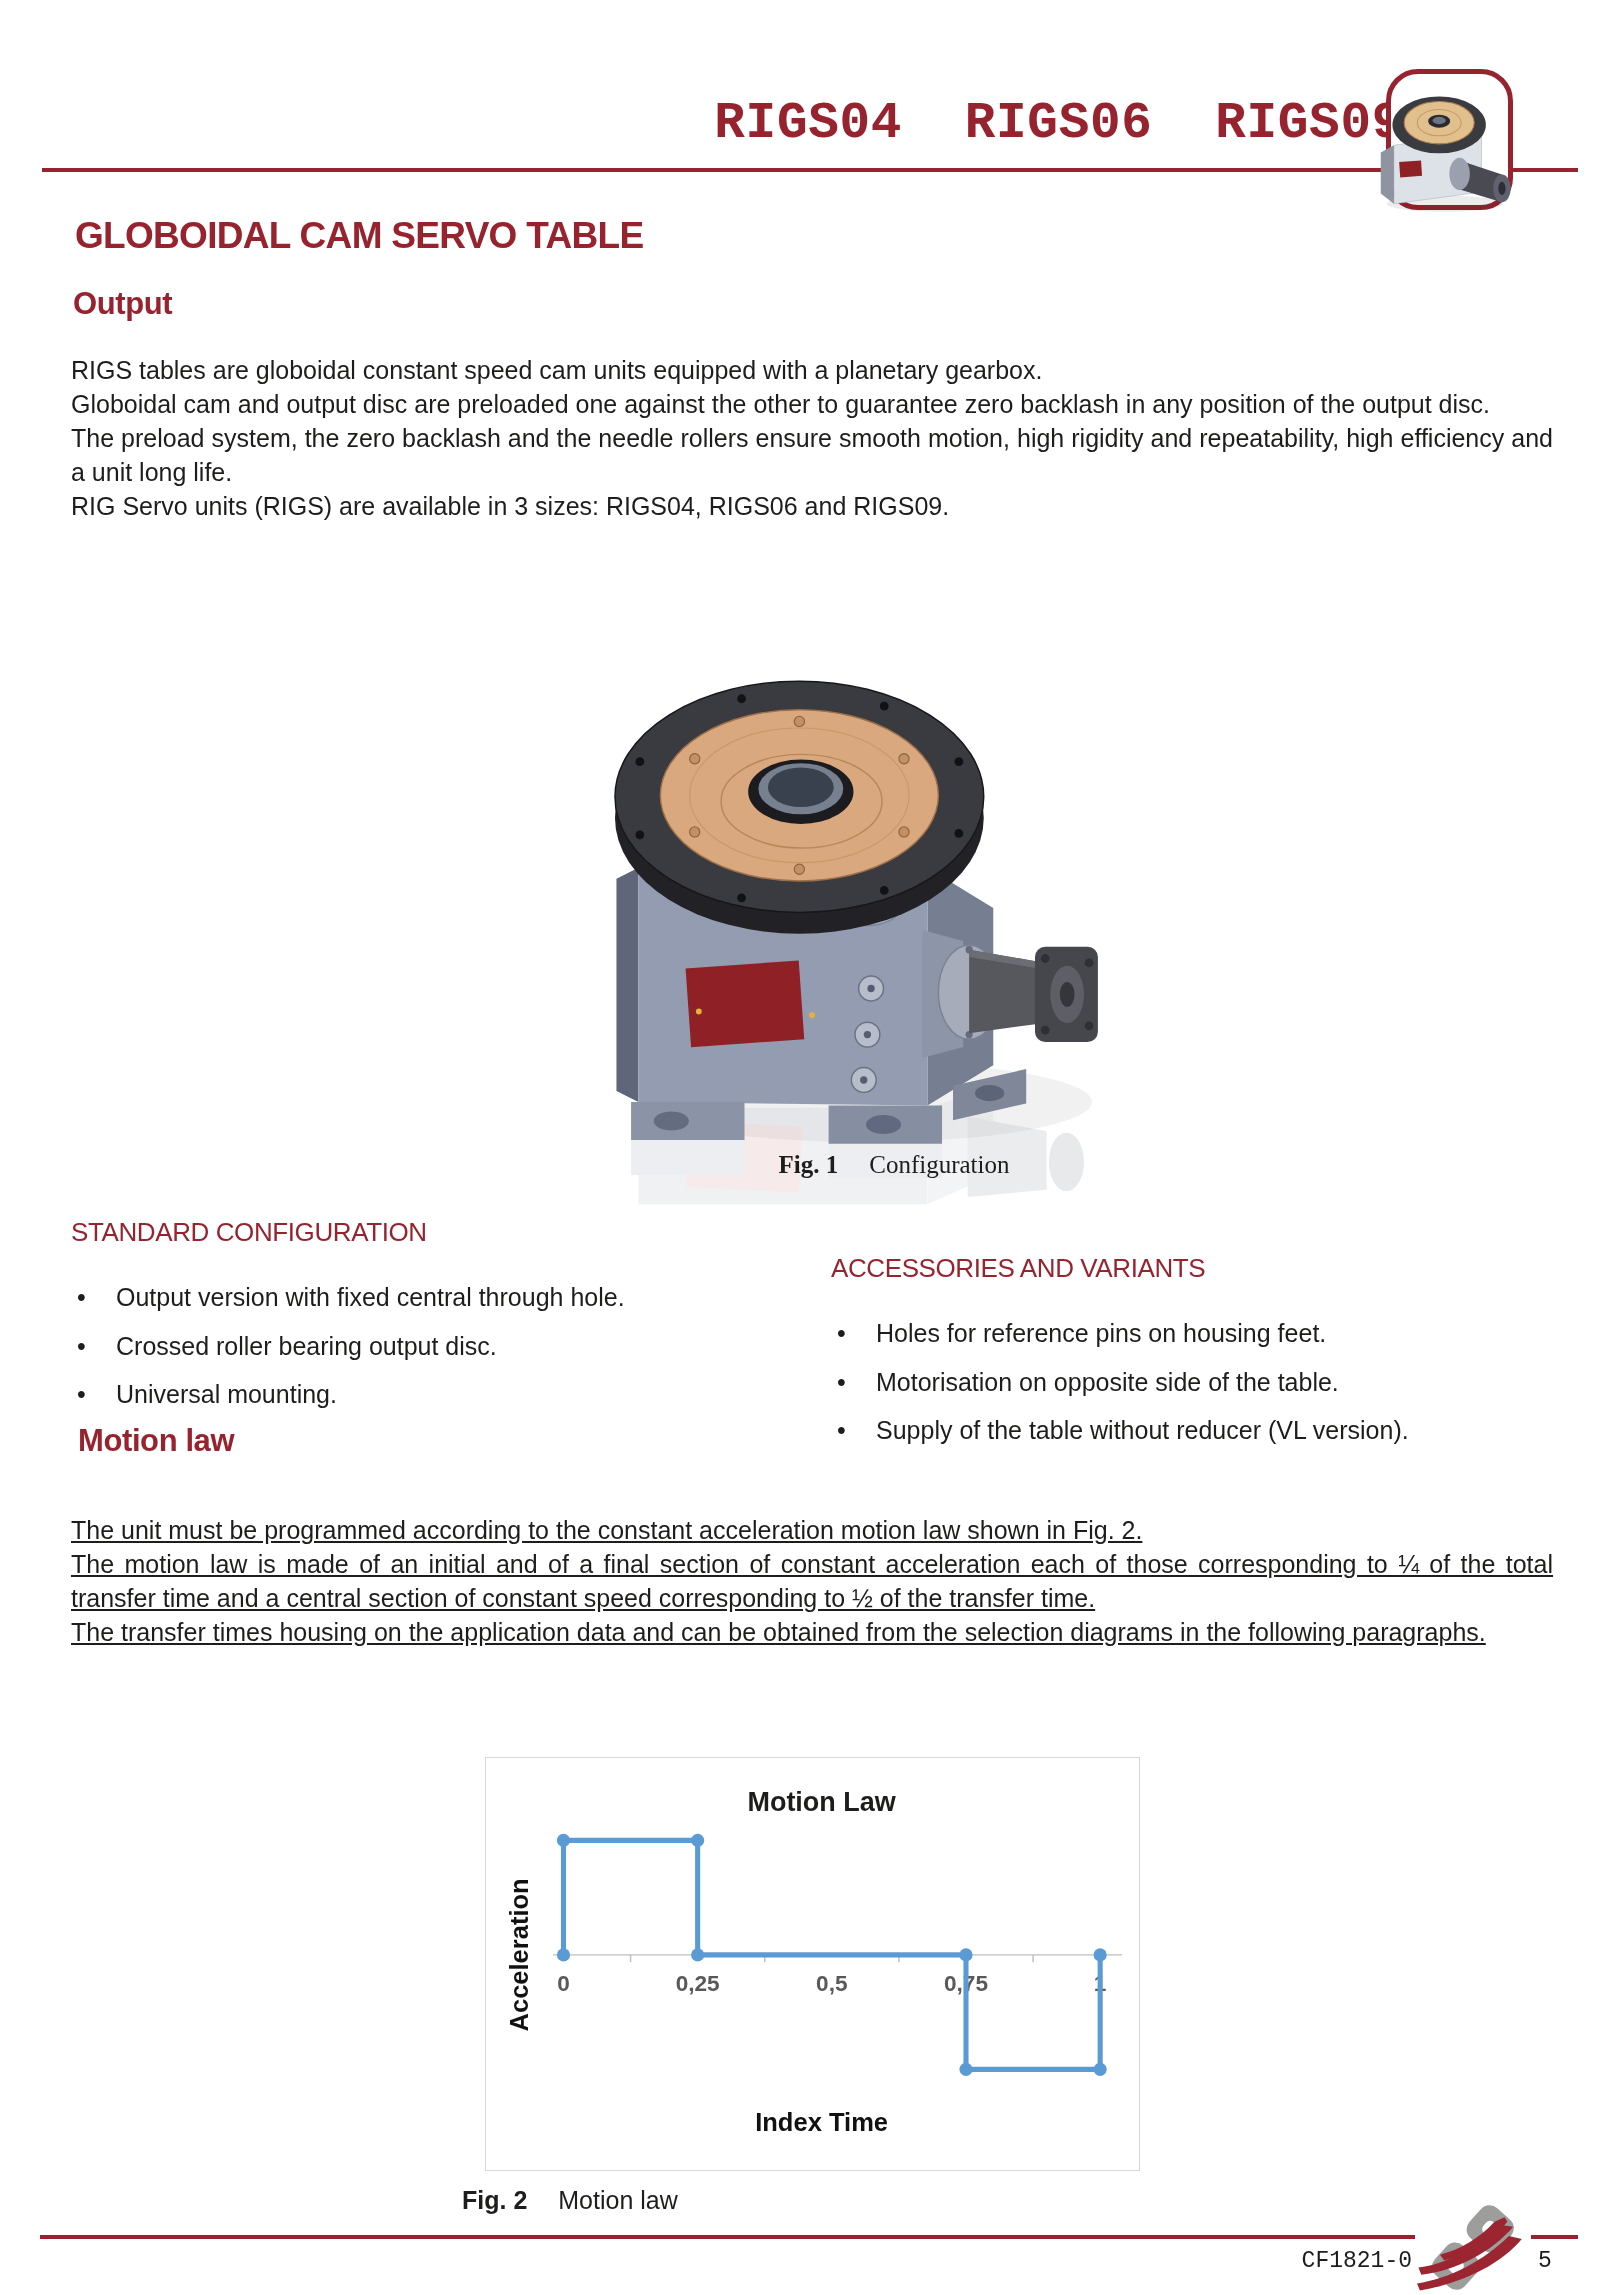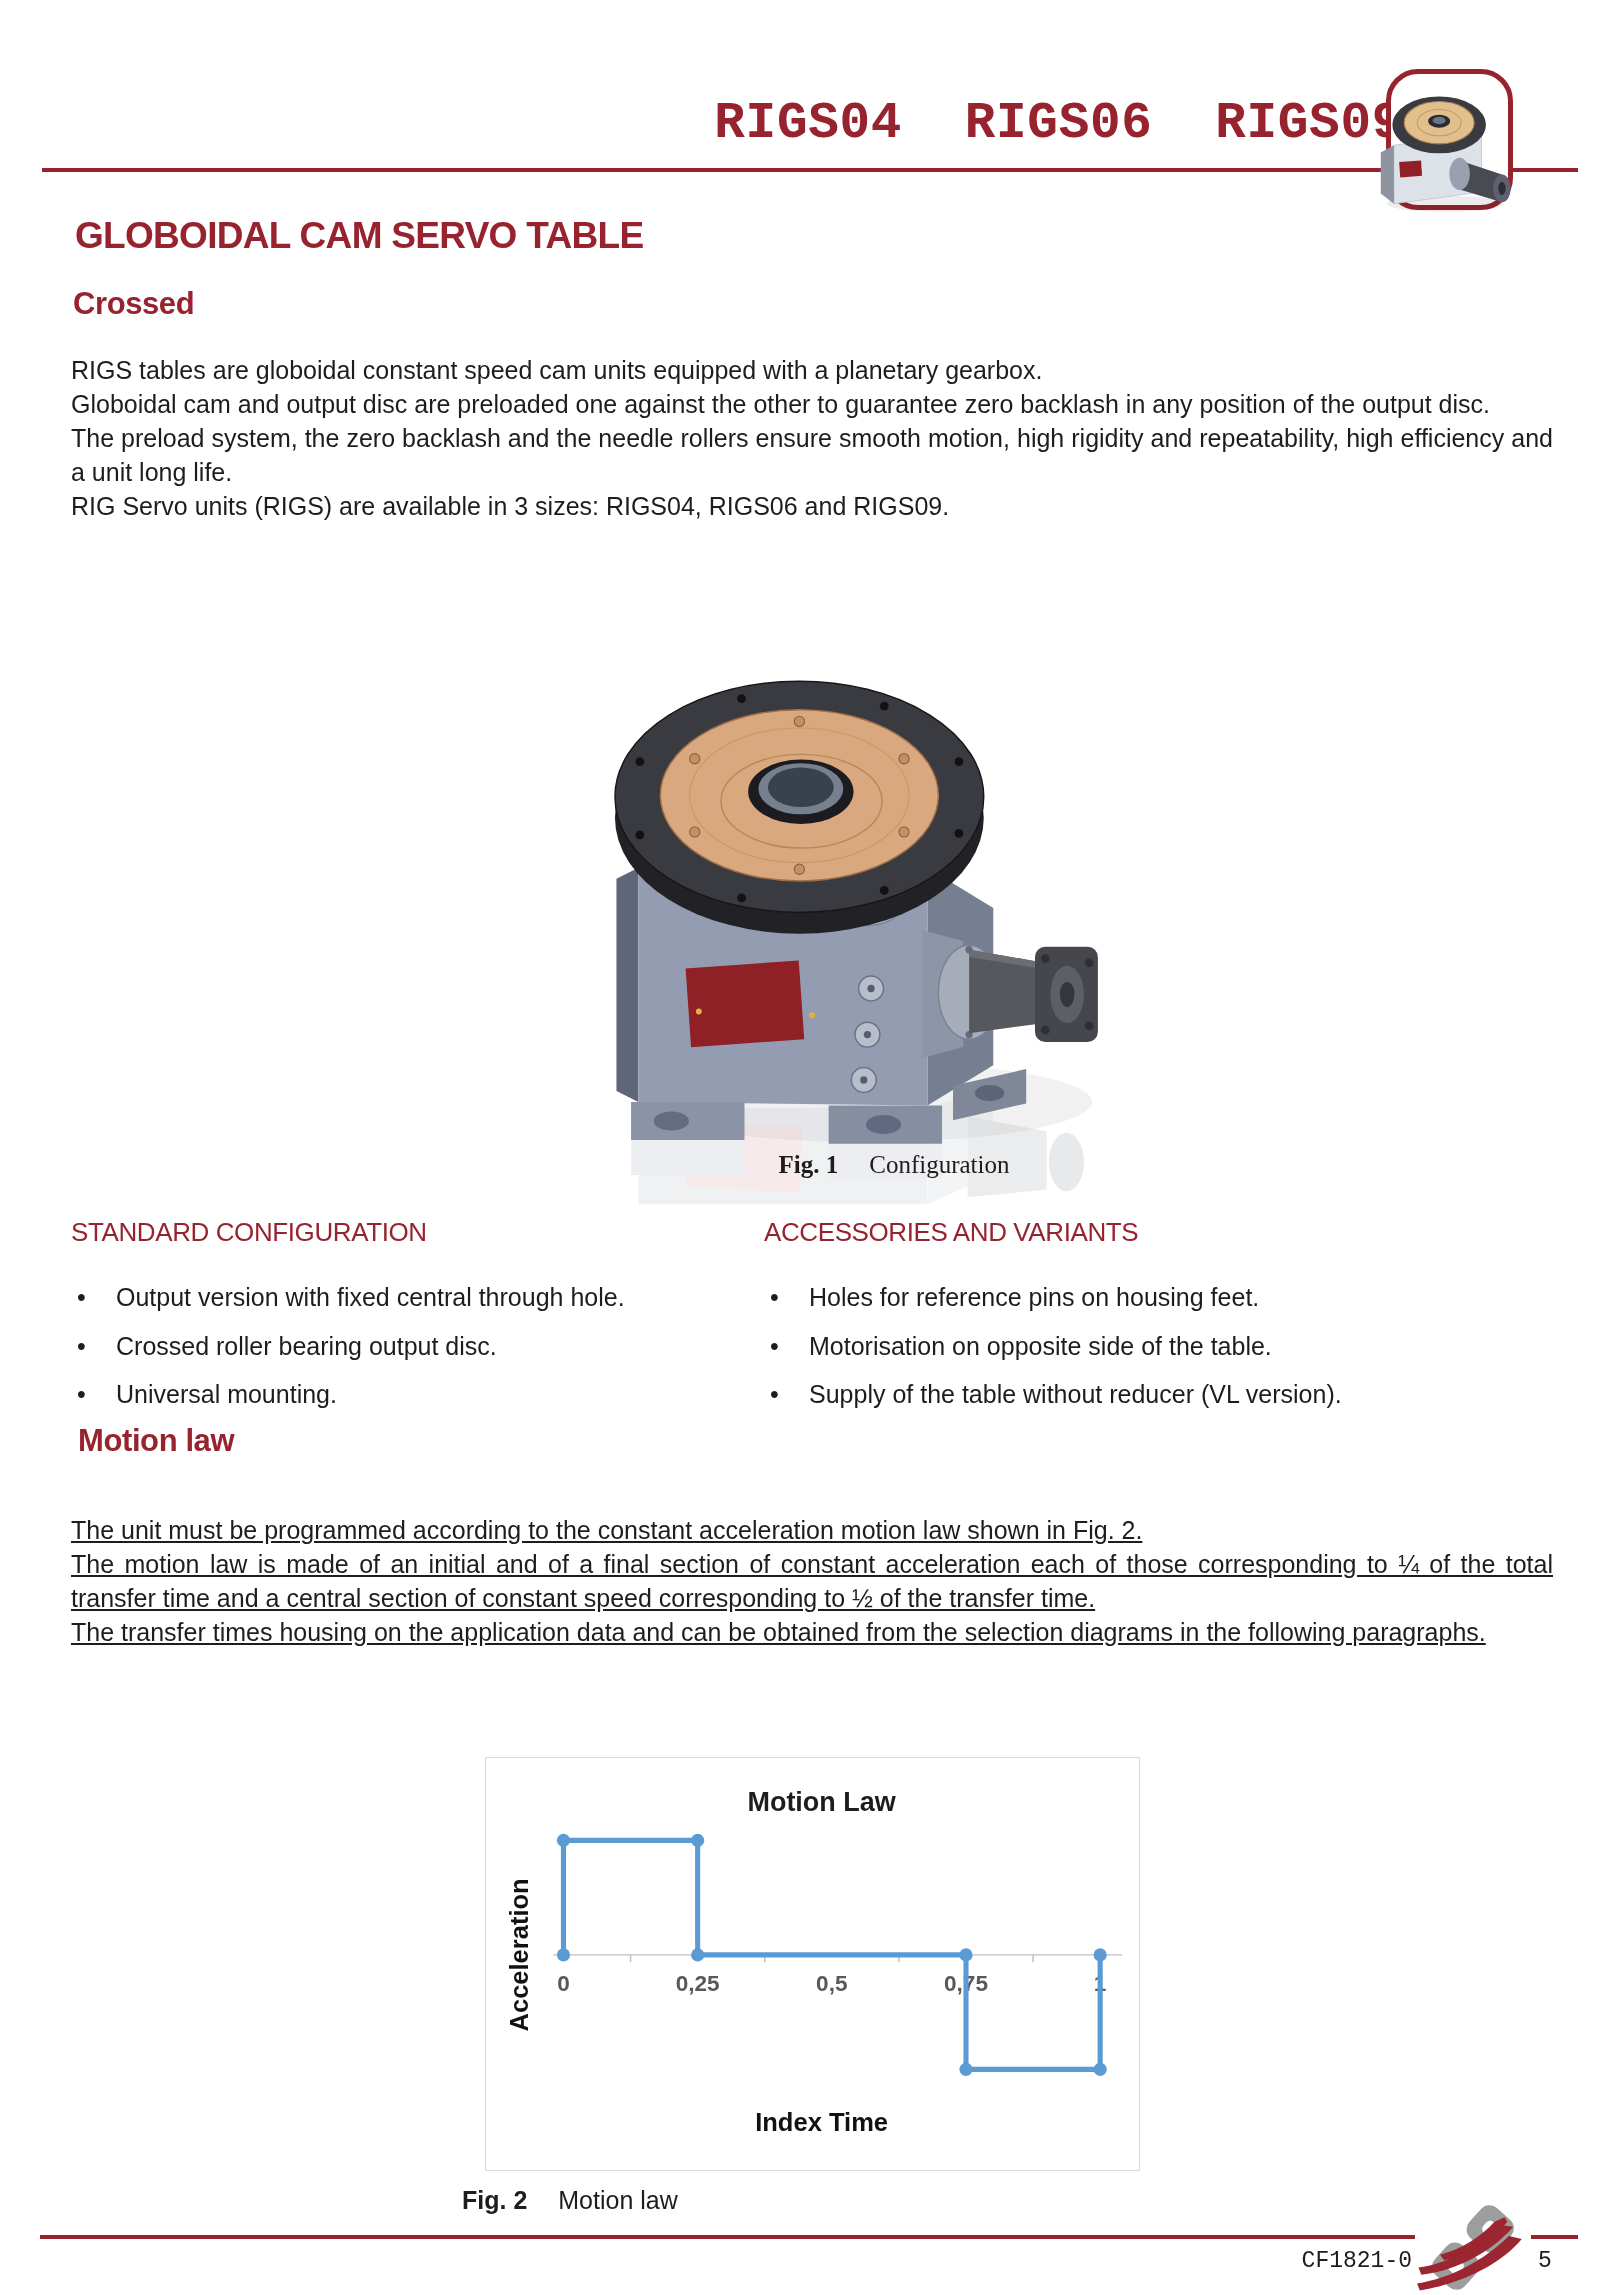--- a/index.html
+++ b/index.html
@@ -45,21 +45,21 @@
   
   .product-figure{ top:619px; left:521px; width:586px; height:600px; }
   .fig-caption{ font-size:25px; color:var(--ink); }
   .fig1-caption{ top:1151px; left:535px; width:718px; text-align:center;font-family:Liberation Serif, serif; }
   .fig2-caption{ top:2186px; left:462px; width:659px; text-align:left; }
   .caption-label{ font-weight:700; margin-right:31px; }
 
   
   .col{ top:1217px; }
   .col-left{ left:71px; width:688px; }
-  .col-right{ left:764px; width:762px; }
+  .col-right{ left:831px; width:762px;margin-top:36px; }
   .col-heading{ font-size:26px; font-weight:400; color:var(--accent); letter-spacing:-0.4px; }
   .bullet-list{ list-style:none; margin-top:32px; }
   .bullet-list li{ display:flex; font-size:25px; line-height:34px; margin-bottom:14.6px; }
   .bullet-dot{ width:45px; flex:0 0 45px; padding-left:5.9px; font-size:25px; }
 
   
   .chart-box{
     top:1757px; left:485px; width:655px; height:414px;
     border:1.5px solid #D8D8D8; background:#ffffff;
   }
@@ -97,21 +97,21 @@
     <ellipse cx="120" cy="131" rx="14" ry="22" fill="#9aa0ad"></ellipse>
     <ellipse cx="92" cy="64" rx="64" ry="39" fill="#3a3a41"></ellipse>
     <ellipse cx="92" cy="61" rx="48" ry="29" fill="#e2c08e" stroke="#a97c4e" stroke-width="1.5"></ellipse>
     <ellipse cx="92" cy="61" rx="30" ry="18" fill="none" stroke="#c49a66" stroke-width="1.5"></ellipse>
     <ellipse cx="92" cy="59" rx="15" ry="9" fill="#2a2a30"></ellipse>
     <ellipse cx="92" cy="58" rx="9" ry="5" fill="#6d7585"></ellipse>
   </svg>
 </div>
 
 <div class="abs doc-title">GLOBOIDAL CAM SERVO TABLE</div>
-<div class="abs section-heading h-general">Crossed</div>
+<div class="abs section-heading h-general">Output</div>
 
 <div class="abs bodytext general-text">
   <p>RIGS tables are globoidal constant speed cam units equipped with a planetary gearbox.</p>
   <p>Globoidal cam and output disc are preloaded one against the other to guarantee zero backlash in any position of the output disc.</p>
   <p>The preload system, the zero backlash and the needle rollers ensure smooth motion, high rigidity and repeatability, high efficiency and a unit long life.</p>
   <p>RIG Servo units (RIGS) are available in 3 sizes: RIGS04, RIGS06 and RIGS09.</p>
 </div>
 
 <div class="abs product-figure">
   <svg width="586" height="600" viewBox="0 0 800 820">

